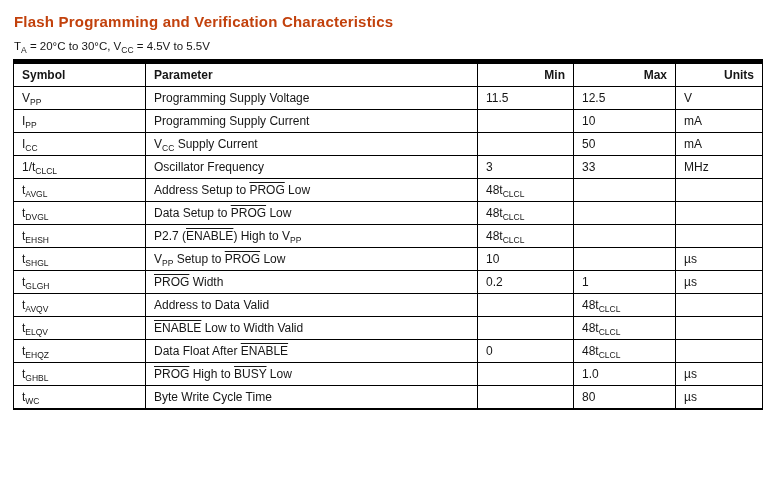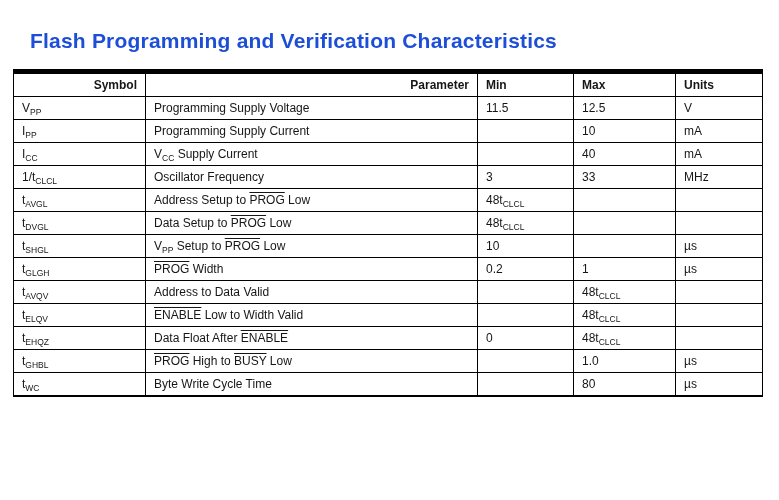--- a/index.html
+++ b/index.html
@@ -10,26 +10,26 @@
     font-family: "Liberation Sans", sans-serif;
   }
   .page {
     position: relative;
     width: 779px;
     height: 500px;
     background: #ffffff;
     overflow: hidden;
   }
   .title {
-    margin: 16px;
+    margin: 0;
     padding: 13px 0 0 14px;
-    font-size: 21px;
+    font-size: 15px;
     font-weight: bold;
     letter-spacing: 0.2px;
-    color: #1d4ed8;
+    color: #c2410c;
   }
   .subtitle {
     margin: 10px 0 0 14px;
     font-size: 11.5px;
     color: #161616;
   }
   table.chars {
     border-collapse: collapse;
     table-layout: fixed;
     width: 749px;
@@ -48,39 +48,40 @@
     border: 1px solid #000;
     height: 22px;
     font-size: 12px;
     padding: 0 8px;
     overflow: hidden;
     white-space: nowrap;
     color: #161616;
   }
   table.chars th {
     font-weight: bold;
-    text-align: right;
+    text-align: left;
   }
-  table.chars th:nth-child(n+3) { text-align: left; }
+  table.chars th:nth-child(n+3) { text-align: right; }
   table.chars td:nth-child(n+3) { text-align: left; }
   .sub {
     font-size: 8.5px;
     position: relative;
     top: 2.5px;
     letter-spacing: 0;
   }
   .over {
     text-decoration: overline;
   }
 </style>
 </head>
 <body>
 
 <div class="page">
   <h1 class="title">Flash Programming and Verification Characteristics</h1>
+  <div class="subtitle"><span>T</span><span class="sub">A</span><span> = 20°C to 30°C, V</span><span class="sub">CC</span><span> = 4.5V to 5.5V</span></div>
 
   <table class="chars">
     <colgroup>
       <col class="c-symbol">
       <col class="c-parameter">
       <col class="c-min">
       <col class="c-max">
       <col class="c-units">
     </colgroup>
     <thead>
@@ -104,40 +105,47 @@
           <td><span>I</span><span class="sub">PP</span></td>
           <td><span>Programming Supply Current</span></td>
           <td></td>
           <td><span>10</span></td>
           <td><span>mA</span></td>
         </tr>
         <tr>
           <td><span>I</span><span class="sub">CC</span></td>
           <td><span>V</span><span class="sub">CC</span><span> Supply Current</span></td>
           <td></td>
-          <td><span>40</span></td>
+          <td><span>50</span></td>
           <td><span>mA</span></td>
         </tr>
         <tr>
           <td><span>1/t</span><span class="sub">CLCL</span></td>
           <td><span>Oscillator Frequency</span></td>
           <td><span>3</span></td>
           <td><span>33</span></td>
           <td><span>MHz</span></td>
         </tr>
         <tr>
           <td><span>t</span><span class="sub">AVGL</span></td>
           <td><span>Address Setup to </span><span class="over">PROG</span><span> Low</span></td>
           <td><span>48t</span><span class="sub">CLCL</span></td>
           <td></td>
           <td></td>
         </tr>
         <tr>
           <td><span>t</span><span class="sub">DVGL</span></td>
           <td><span>Data Setup to </span><span class="over">PROG</span><span> Low</span></td>
+          <td><span>48t</span><span class="sub">CLCL</span></td>
+          <td></td>
+          <td></td>
+        </tr>
+        <tr>
+          <td><span>t</span><span class="sub">EHSH</span></td>
+          <td><span>P2.7 (</span><span class="over">ENABLE</span><span>) High to V</span><span class="sub">PP</span></td>
           <td><span>48t</span><span class="sub">CLCL</span></td>
           <td></td>
           <td></td>
         </tr>
         <tr>
           <td><span>t</span><span class="sub">SHGL</span></td>
           <td><span>V</span><span class="sub">PP</span><span> Setup to </span><span class="over">PROG</span><span> Low</span></td>
           <td><span>10</span></td>
           <td></td>
           <td><span>µs</span></td>

